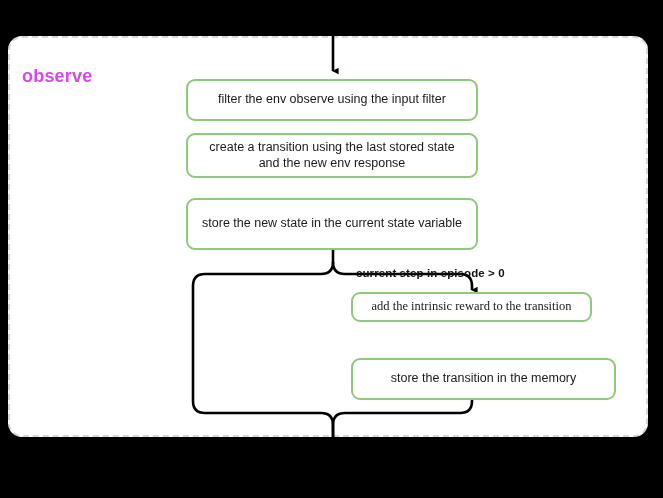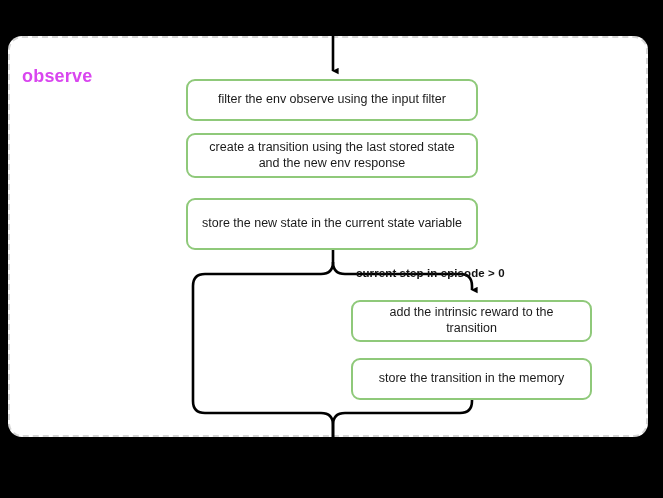--- a/index.html
+++ b/index.html
@@ -60,22 +60,22 @@
     text-align: center;
     font-size: 12.5px;
     color: #1a1a1a;
     line-height: 1.25;
     padding: 3px 10px;
   }
 
   #node-filter   { left: 186px; top: 79px;  width: 292px; height: 42px; }
   #node-create   { left: 186px; top: 133px; width: 292px; height: 45px; }
   #node-store    { left: 186px; top: 198px; width: 292px; height: 52px; }
-  #node-reward   { left: 351px; top: 300px; width: 241px; height: 42px; }
-  #node-memory   { left: 351px; top: 358px; width: 241px; height: 42px; }
+  #node-reward   { left: 351px; top: 292px; width: 241px; height: 30px; font-family: Liberation Serif, serif; }
+  #node-memory   { left: 351px; top: 358px; width: 265px; height: 42px; }
 
   
   .edge-label {
     position: absolute;
     left: 344px;
     top: 267px;
     font-size: 11.5px;
     font-weight: bold;
     color: #111111;
     white-space: nowrap;

